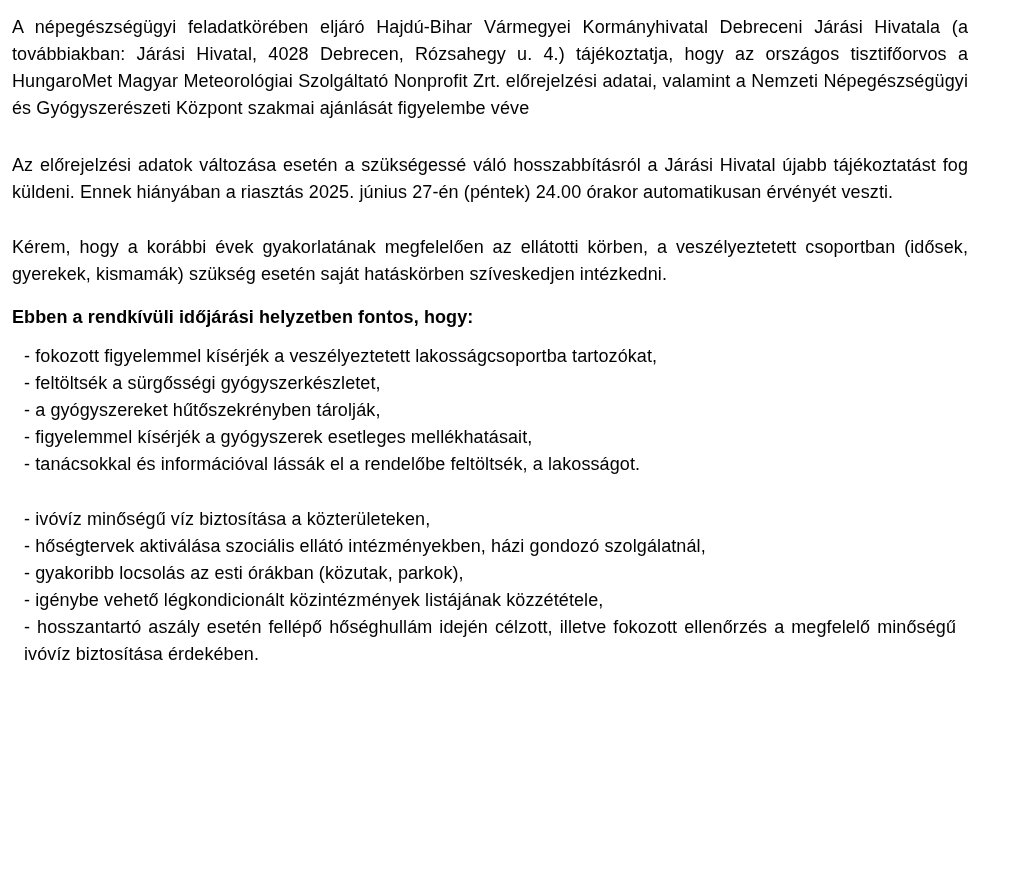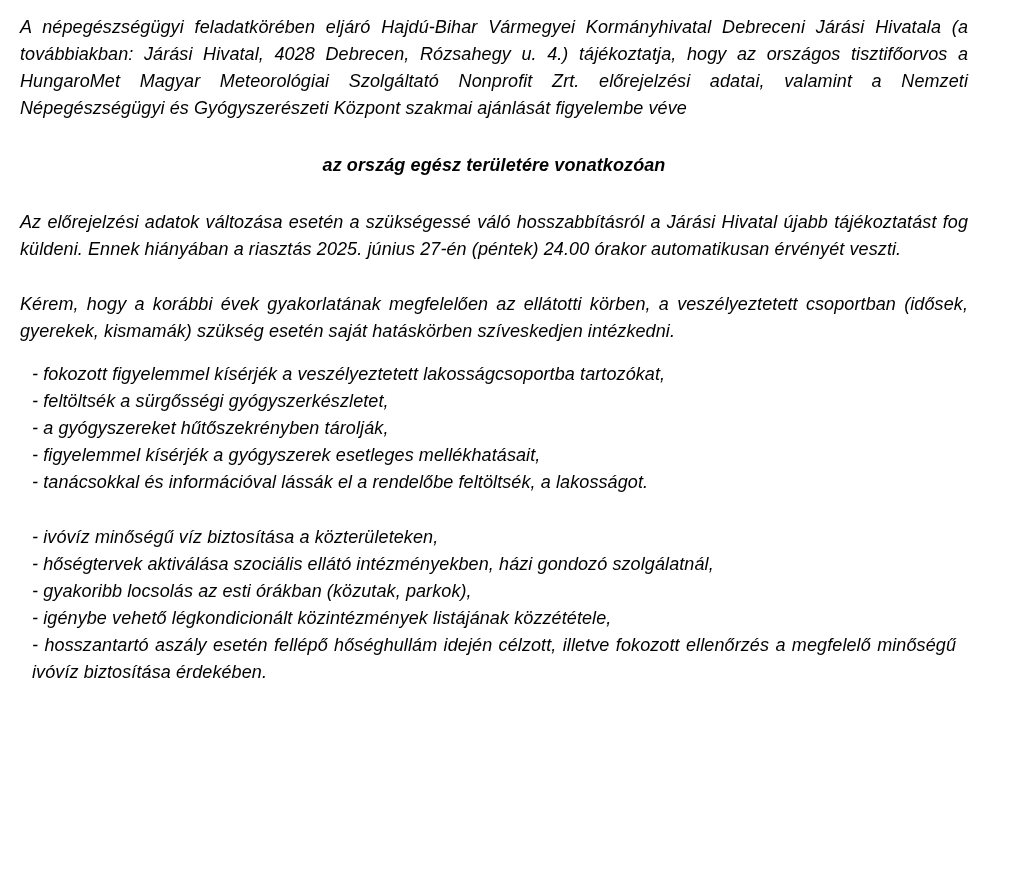--- a/index.html
+++ b/index.html
@@ -11,23 +11,22 @@
     width: 1024px;
     height: 886px;
     overflow: hidden;
     font-family: "Liberation Sans", "DejaVu Sans", sans-serif;
     color: #000000;
   }
   .page {
     box-sizing: border-box;
     width: 988px;
     height: 886px;
-    padding: 14px 20px 10px 20px;
+    padding: 14px 20px 10px 12px;
     background: #ffffff;
-    font-style: italic;
   }
   .doc-text {
     font-size: 18px;
     line-height: 27px;
     letter-spacing: 0.1px;
   }
   p { margin: 0; }
   .just {
     text-align: justify;
     text-justify: inter-word;
@@ -43,27 +42,27 @@
   .para-measures    { margin-bottom: 26px; }
 </style>
 </head>
 <body>
 
 <div class="page doc-text">
 
   <p class="just para-intro">A népegészségügyi feladatkörében eljáró Hajdú-Bihar Vármegyei Kormányhivatal Debreceni Járási Hivatala (a továbbiakban: Járási Hivatal, 4028 Debrecen, Rózsahegy u. 4.) tájékoztatja, hogy az országos tisztifőorvos a HungaroMet Magyar Meteorológiai Szolgáltató Nonprofit Zrt. előrejelzési adatai, valamint a Nemzeti Népegészségügyi és Gyógyszerészeti Központ szakmai ajánlását figyelembe véve</p>
 
   <div class="alert-block">
-    <p>az ország egész területére vonatkozóan</p>
   </div>
 
   <p class="just para-forecast">Az előrejelzési adatok változása esetén a szükségessé váló hosszabbításról a Járási Hivatal újabb tájékoztatást fog küldeni. Ennek hiányában a riasztás 2025. június 27-én (péntek) 24.00 órakor automatikusan érvényét veszti.</p>
 
   <p class="just para-request">Kérem, hogy a korábbi évek gyakorlatának megfelelően az ellátotti körben, a veszélyeztetett csoportban (idősek, gyerekek, kismamák) szükség esetén saját hatáskörben szíveskedjen intézkedni.</p>
 
+  <p class="heading-bold">Ebben a rendkívüli időjárási helyzetben fontos, hogy:</p>
 
   <div class="list list-important">
     <p>- fokozott figyelemmel kísérjék a veszélyeztetett lakosságcsoportba tartozókat,</p>
     <p>- feltöltsék a sürgősségi gyógyszerkészletet,</p>
     <p>- a gyógyszereket hűtőszekrényben tárolják,</p>
     <p>- figyelemmel kísérjék a gyógyszerek esetleges mellékhatásait,</p>
     <p>- tanácsokkal és információval lássák el a rendelőbe feltöltsék, a lakosságot.</p>
   </div>
 
 

